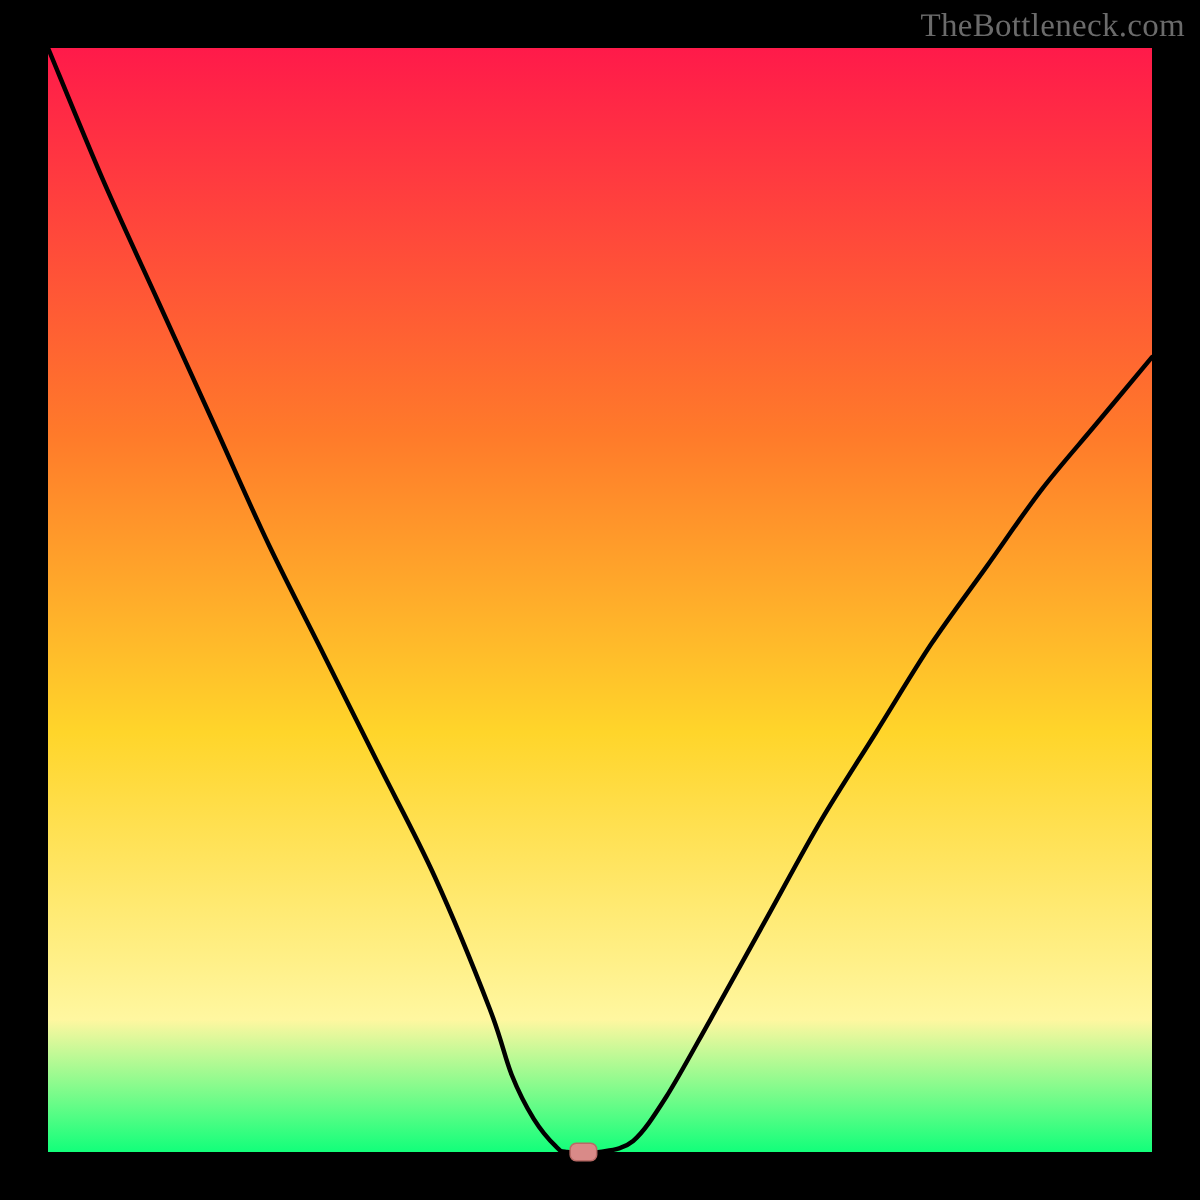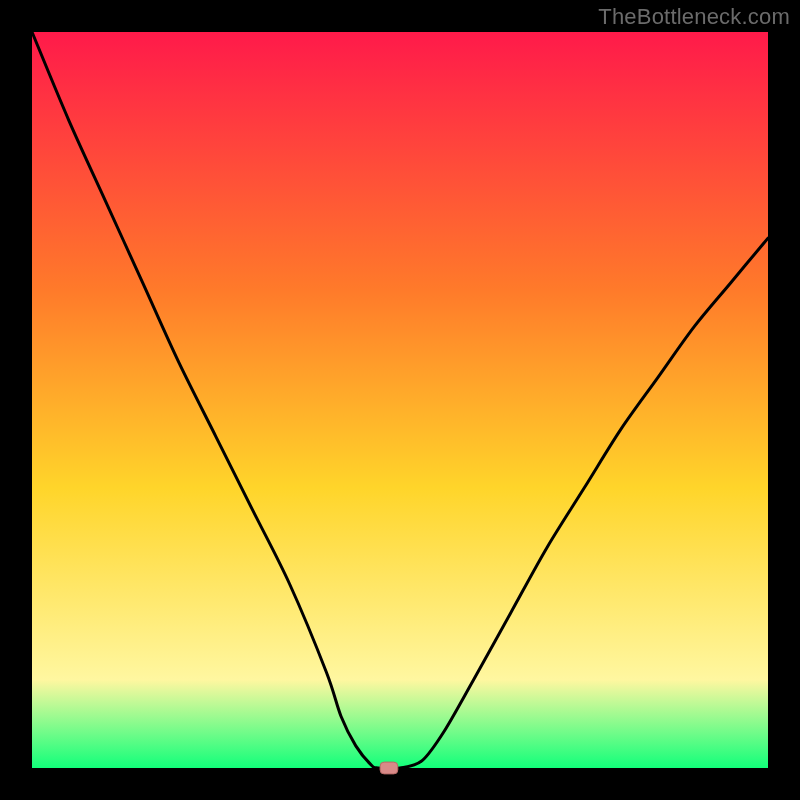--- a/index.html
+++ b/index.html
@@ -9,20 +9,21 @@
     height: 800px;
     background: #000;
     font-family: Arial, Helvetica, sans-serif;
     overflow: hidden;
   }
   .frame {
     position: relative;
     width: 800px;
     height: 604px;
     background: #000;
+    font-family: Liberation Serif, serif;
   }
   .attribution {
     position: absolute;
     top: 4px;
     right: 10px;
     color: #6b6b6b;
     font-size: 22px;
     font-weight: 400;
     letter-spacing: 0.2px;
   }

